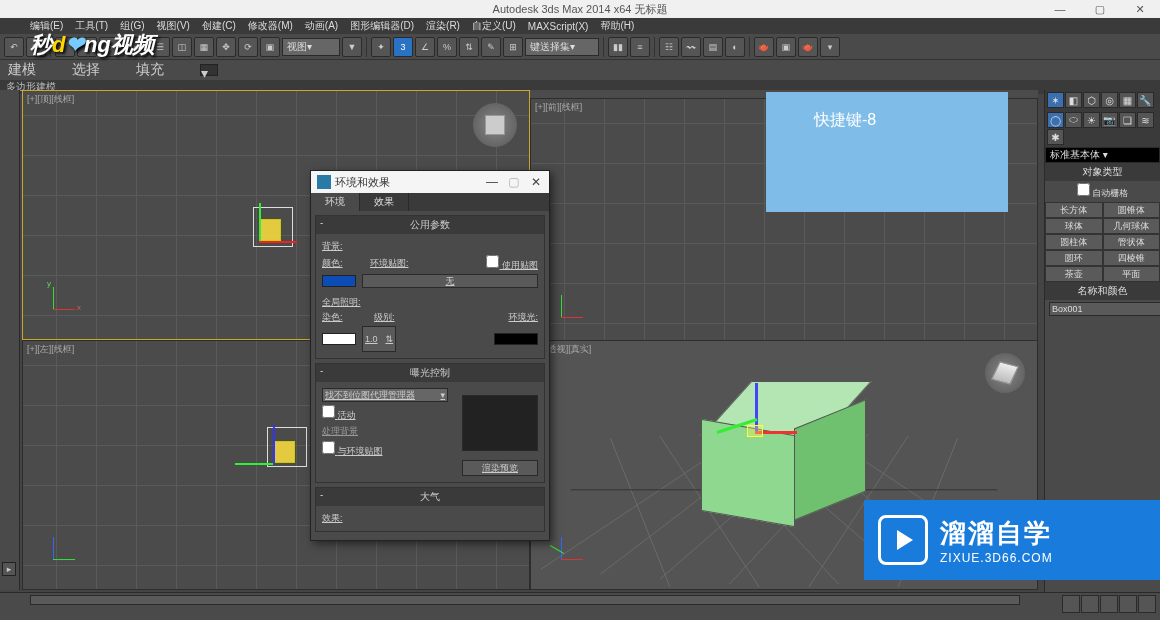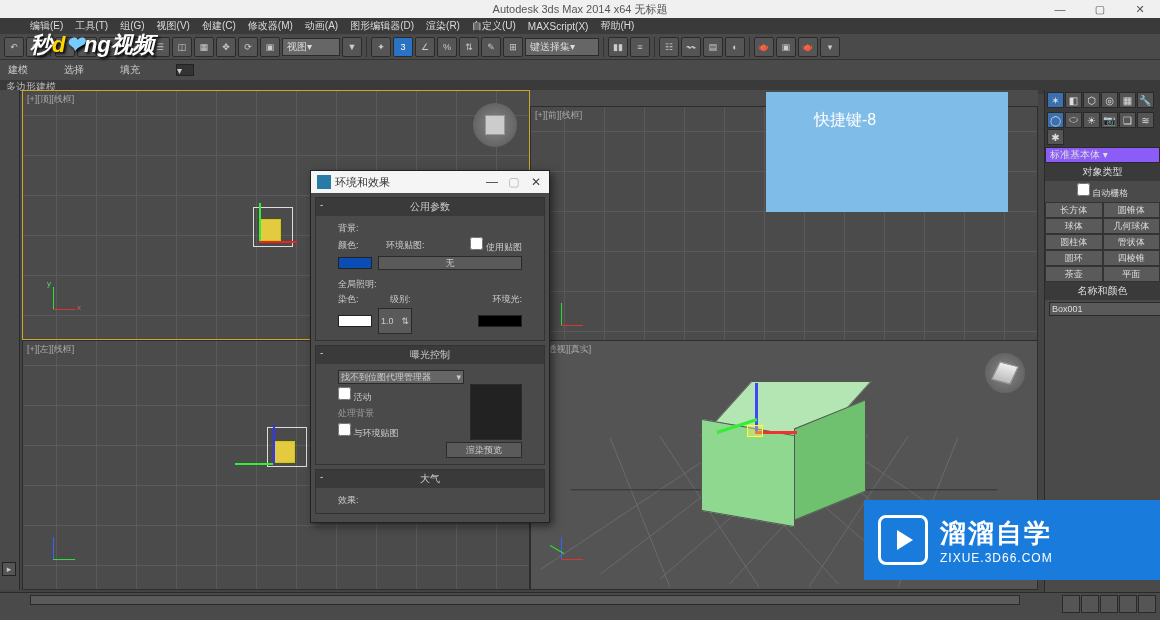--- a/index.html
+++ b/index.html
@@ -15,21 +15,21 @@
   .menubar span { margin-right: 12px; cursor: pointer; }
 
   
   .toolbar-row { height: 26px; background: #4a4a4a; border-bottom: 1px solid #333; display: flex; align-items: center; padding: 0 4px; gap: 2px; }
   .tool-btn { width: 20px; height: 20px; background: #555; border: 1px solid #2a2a2a; border-radius: 2px; display:flex;align-items:center;justify-content:center;font-size:9px;color:#ccc;}
   .combo { height: 18px; background: #666; border: 1px solid #2a2a2a; font-size: 10px; color: #ddd; padding: 0 4px; display:flex;align-items:center;}
   .sep{width:1px;height:20px;background:#333;margin:0 2px;}
   .logo-overlay{position:absolute;left:30px;top:30px;color:#fff;font-weight:bold;font-size:22px;z-index:50;text-shadow:2px 2px 3px #000;font-style:italic;}
   .logo-overlay .d{color:#ffd400;}
 
-  .ribbon-row{height:20px;background:#4a4a4a;display:flex;align-items:center;font-size:10px;color:#ccc;padding-left:8px;gap:36px;}
+  .ribbon-row{height:20px;background:#4a4a4a;display:flex;align-items:center;font-size:14px;color:#ccc;padding-left:8px;gap:36px;}
   .statusline{height:14px;background:#3a3a3a;color:#bbb;font-size:10px;padding-left:6px;display:flex;align-items:center;}
 
   
   .vp-area{position:absolute;left:22px;top:90px;right:122px;bottom:30px;background:#4b4b4b;}
   .viewport{position:absolute;background:#4b4b4b;border:1px solid #2d2d2d;}
   .viewport.active{border:1px solid #c9a82b;}
   .vp-label{position:absolute;left:4px;top:2px;font-size:9px;color:#aaa;}
   .vp-grid{position:absolute;inset:0;background-image:linear-gradient(#5a5a5a 1px,transparent 1px),linear-gradient(90deg,#5a5a5a 1px,transparent 1px);background-size:40px 40px;background-position:center;}
   .vp-grid-persp{position:absolute;inset:0;}
   .axis{position:absolute;width:40px;height:40px;}
@@ -58,21 +58,21 @@
   .persp-gizmo .ax{position:absolute;width:42px;height:3px;left:0;top:0;}
   .persp-gizmo .xr{background:#e33;}
   .persp-gizmo .yr{background:#3e3;transform:rotate(-18deg);transform-origin:left;}
   .persp-gizmo .zr{background:#44f;width:3px;height:48px;left:0;top:-48px;}
 
   
   .cmd-panel{position:absolute;right:0;top:90px;width:116px;bottom:0;background:#4a4a4a;border-left:1px solid #2a2a2a;font-size:10px;color:#ddd;}
   .cmd-tabs{display:flex;flex-wrap:wrap;padding:2px;gap:1px;background:#3a3a3a;}
   .cmd-tab{width:17px;height:16px;background:#555;border:1px solid #2a2a2a;display:flex;align-items:center;justify-content:center;}
   .cmd-tab.active{background:#3a70b0;}
-  .cmd-sel{width:100%;height:16px;background:#8b5cf6;border:1px solid #2a2a2a;font-size:10px;color:#ddd;padding:0 4px;}
+  .cmd-sel{width:100%;height:16px;background:#000000;border:1px solid #2a2a2a;font-size:10px;color:#ddd;padding:0 4px;}
   .rollout-title{background:#3a3a3a;text-align:center;padding:2px 0;font-size:10px;}
   .prim-grid{display:flex;flex-wrap:wrap;}
   .prim-btn{width:50%;height:16px;background:#5a5a5a;border:1px solid #333;font-size:9px;display:flex;align-items:center;justify-content:center;}
   .chk{font-size:9px;text-align:center;padding:2px;}
   .swatch-row{display:flex;align-items:center;padding:2px 4px;gap:4px;}
   .name-input{flex:1;height:14px;background:#5a5a5a;border:1px solid #2a2a2a;font-size:9px;color:#ddd;padding:0 2px;}
 
   
   .left-dock{position:absolute;left:0;top:90px;width:20px;bottom:30px;background:#4a4a4a;border-right:1px solid #2a2a2a;}
 
@@ -89,21 +89,21 @@
   .dlg-title .ctrls{position:absolute;right:2px;top:0;display:flex;}
   .dlg-title .ctrls div{width:22px;height:22px;display:flex;align-items:center;justify-content:center;font-size:12px;color:#444;}
   .dlg-tabs{display:flex;background:#3a3a3a;height:18px;}
   .dlg-tab{padding:0 14px;font-size:10px;color:#ddd;display:flex;align-items:center;border-right:1px solid #2a2a2a;}
   .dlg-tab.active{background:#4a4a4a;}
   .dlg-body{padding:4px;font-size:10px;color:#ccc;}
   .rollout{border:1px solid #333;margin-bottom:4px;}
   .rollout-hdr{background:#3a3a3a;text-align:center;padding:2px 0;font-size:10px;position:relative;}
   .rollout-hdr .dash{position:absolute;left:4px;top:1px;}
   .rollout-content{padding:4px 6px;}
-  .field-row{display:flex;align-items:center;gap:6px;margin:2px 16px;font-size:9px;}
+  .field-row{display:flex;align-items:center;gap:6px;margin:2px 0;font-size:9px;text-decoration:underline;}
   .lbl{min-width:28px;}
   .color-swatch{width:34px;height:12px;border:1px solid #222;}
   .blue{background:#0b4db5;}
   .white{background:#fff;}
   .black{background:#000;}
   .map-btn{flex:1;height:14px;background:#5a5a5a;border:1px solid #2a2a2a;text-align:center;font-size:9px;line-height:13px;}
   .spinner{width:34px;height:14px;background:#5a5a5a;border:1px solid #2a2a2a;font-size:9px;padding:12px 2px;display:flex;align-items:center;}
   .dlg-combo{width:126px;height:14px;background:#666;border:1px solid #2a2a2a;font-size:9px;padding:0 2px;display:flex;align-items:center;}
   .preview-box{width:76px;height:56px;background:#222;border:1px solid #2a2a2a;margin-left:auto;}
   .btn{height:16px;background:#5a5a5a;border:1px solid #2a2a2a;font-size:9px;display:flex;align-items:center;justify-content:center;}
@@ -221,21 +221,21 @@
         <div class="ya"></div>
     </div>
     <div class="axis" style="left:10px;bottom:10px;">
         <div class="x"></div>
         <div class="y"></div>
         <small style="left:44px;top:14px;color:#d55">x</small>
         <small style="left:14px;top:-10px;color:#5d5">y</small>
       </div>
   </div>
 
-  <div class="viewport" style="left:50%;top:16px;width:50%;height:50%;">
+  <div class="viewport" style="left:50%;top:8px;width:50%;height:50%;">
     <div class="vp-grid"></div>
     <div class="vp-label">[+][前][线框]</div>
     <div class="axis" style="left:10px;bottom:10px;">
         <div class="x"></div>
         <div class="y"></div>
       </div>
   </div>
 
   <div class="viewport" style="left:0;top:50%;width:50%;height:50%;">
     <div class="vp-grid"></div>
@@ -340,20 +340,24 @@
 <div class="dialog">
   <div class="dlg-title">
     <div class="dlg-icon"></div>
     <span>环境和效果</span>
     <div class="ctrls">
       <div>—</div>
       <div style="opacity:.4">▢</div>
       <div>✕</div>
     </div>
   </div>
+  <div class="dlg-tabs">
+    <div class="dlg-tab active">环境</div>
+    <div class="dlg-tab">效果</div>
+  </div>
   <div class="dlg-body">
     <div class="rollout">
       <div class="rollout-hdr"><span class="dash">-</span><span>公用参数</span></div>
       <div class="rollout-content">
         <div class="field-row">
             <span class="lbl">背景:</span>
           </div>
         <div class="field-row">
           <span class="lbl">颜色:</span>
           <span style="margin-left:14px">环境贴图:</span>
@@ -378,21 +382,21 @@
               <span style="margin-left:auto">⇅</span>
             </div>
           <div class="color-swatch black" style="width:44px;margin-left:auto"></div>
         </div>
       </div>
     </div>
 
     <div class="rollout">
       <div class="rollout-hdr"><span class="dash">-</span><span>曝光控制</span></div>
       <div class="rollout-content">
-        <div class="field-row" style="align-items:flex-end">
+        <div class="field-row" style="align-items:center">
           <div style="display:flex;flex-direction:column;gap:3px;">
             <div class="dlg-combo">
                 <span>找不到位图代理管理器</span>
                 <span style="margin-left:auto">▾</span>
               </div>
             <div><input type="checkbox" style=""> <span>活动</span></div>
             <div style="opacity:.6">处理背景</div>
             <div><input type="checkbox" style=""> <span>与环境贴图</span></div>
           </div>
           <div class="preview-box"></div>

